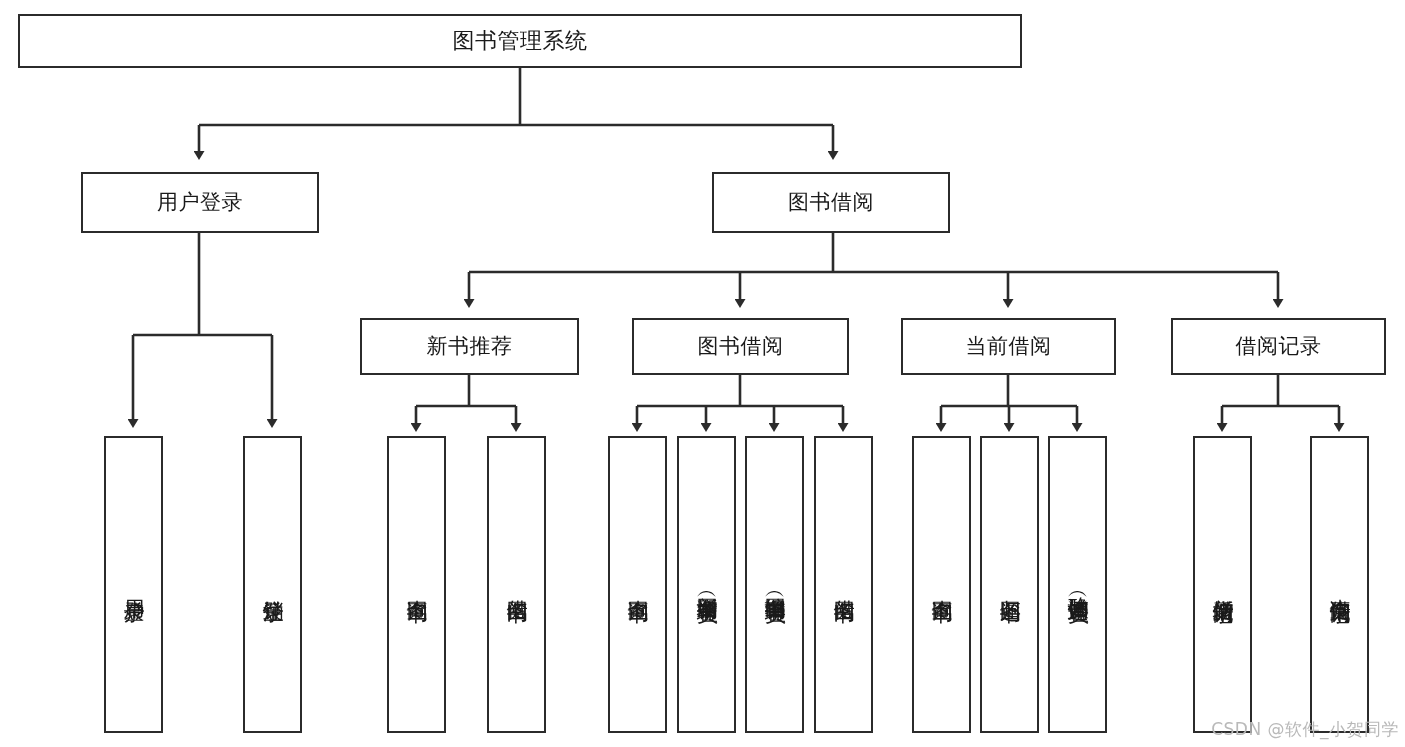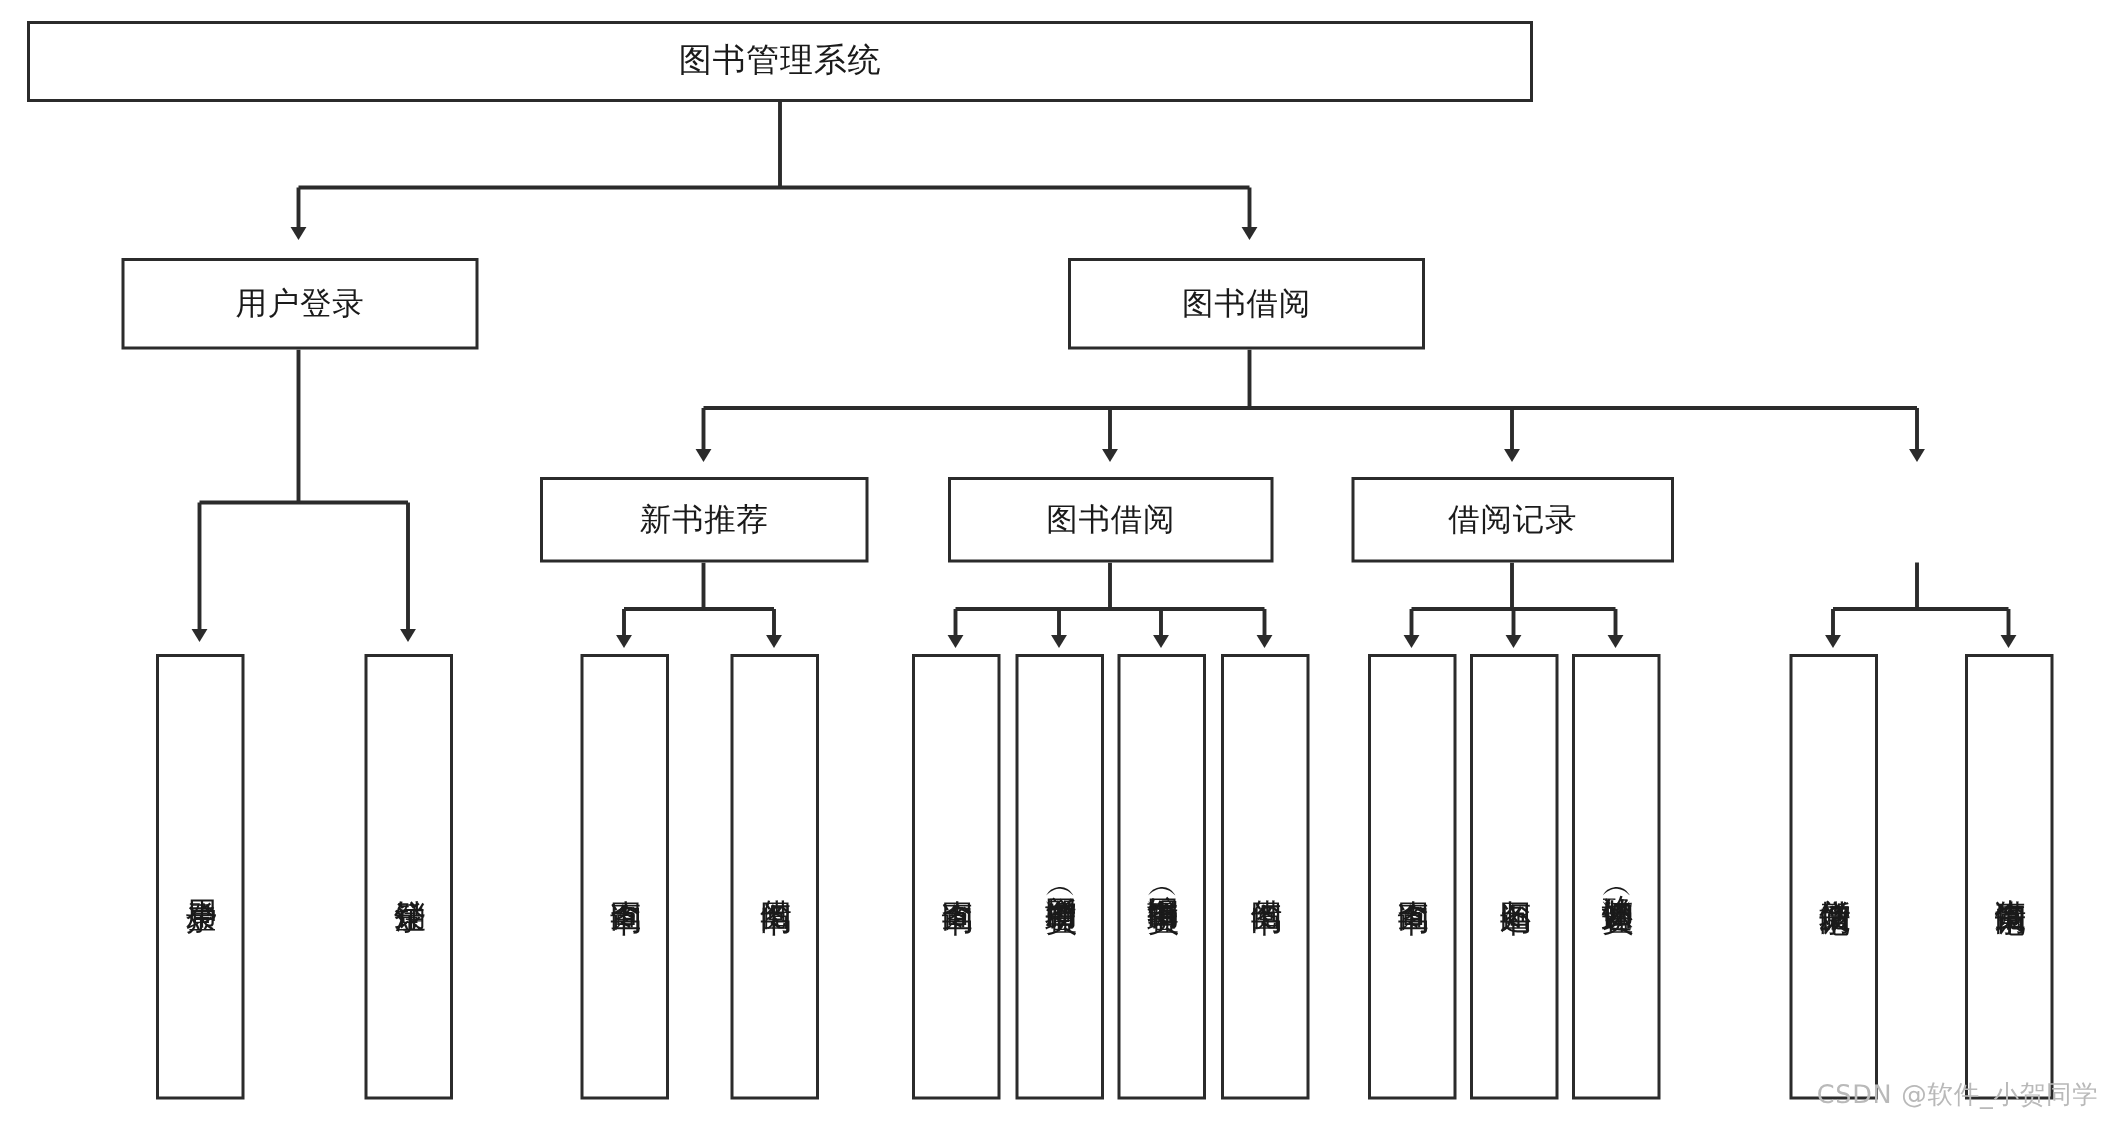--- a/index.html
+++ b/index.html
@@ -142,20 +142,23 @@
     <span class="node-label">图书借阅</span>
   </div>
 
   <div class="node h" style="left:360px; top:318px; width:219px; height:57px;">
     <span class="node-label">新书推荐</span>
   </div>
   <div class="node h" style="left:632px; top:318px; width:217px; height:57px;">
     <span class="node-label">图书借阅</span>
   </div>
   <div class="node h" style="left:901px; top:318px; width:215px; height:57px;">
+    <span class="node-label">当前借阅</span>
+  </div>
+  <div class="node h" style="left:1171px; top:318px; width:215px; height:57px;">
     <span class="node-label">借阅记录</span>
   </div>
 
   <div class="node v" style="left:104px; top:436px; width:59px; height:297px;">
     <span class="node-label">用户登录</span>
   </div>
   <div class="node v" style="left:243px; top:436px; width:59px; height:297px;">
     <span class="node-label">注销登录</span>
   </div>
 

